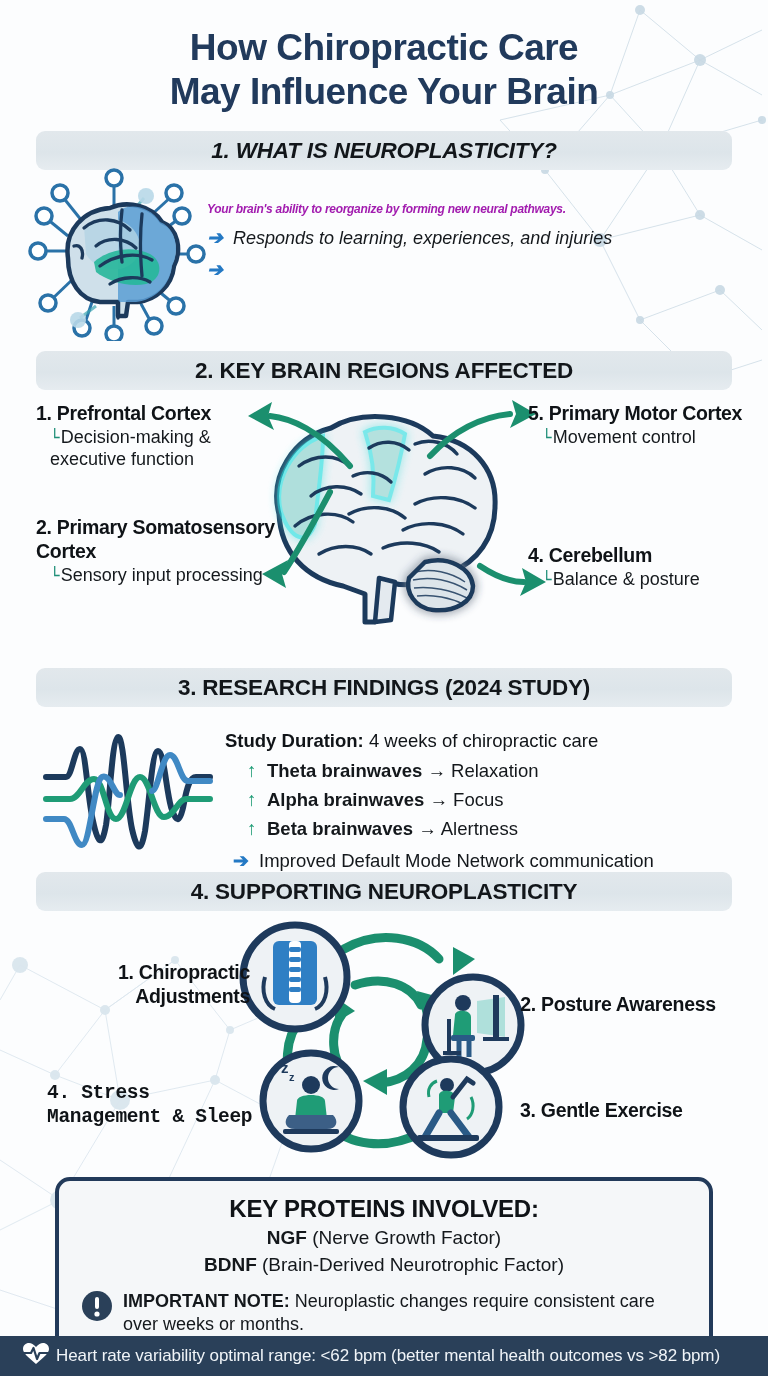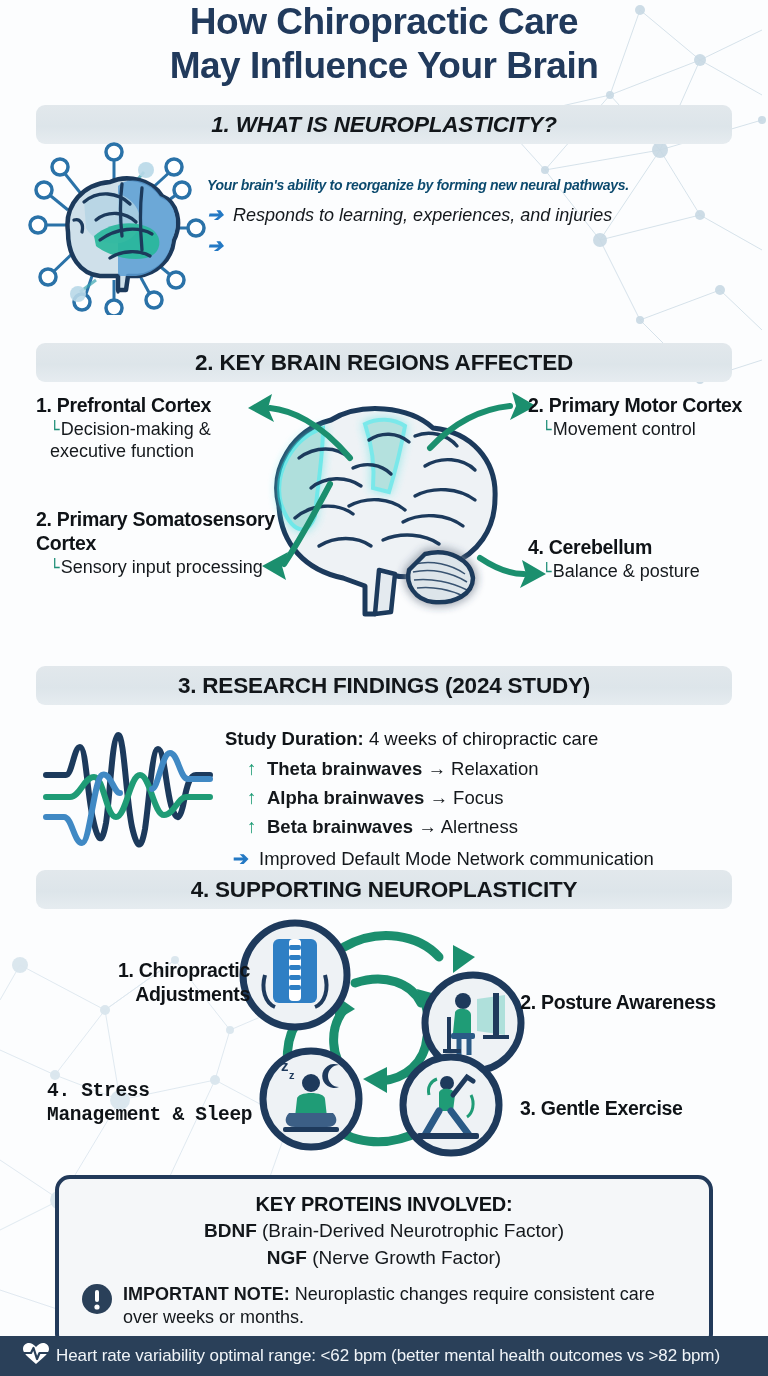--- a/index.html
+++ b/index.html
@@ -18,20 +18,21 @@
   .content { position:relative; z-index:2; }
 
   
   .title {
     text-align:center;
     color:#213a5c;
     font-weight:bold;
     font-size:37px;
     line-height:1.18;
     letter-spacing:-0.5px;
+    padding-top:26px;
   }
 
   
   .sec-bar {
     margin:0 36px;
     background:linear-gradient(180deg,#e2e8ec 0%, #dde5ea 55%, #e6ecf0 100%);
     border-radius:9px;
     height:39px;
     display:flex; align-items:center; justify-content:center;
   }
@@ -39,21 +40,21 @@
     font-weight:bold;
     font-size:22.5px;
     color:#12161a;
     letter-spacing:-0.2px;
   }
 
   
   .s1 { display:flex; align-items:flex-start; padding:10px 22px 0 22px; }
   .s1-icon { width:185px; flex:0 0 185px; margin-top:-14px; }
   .s1-text { flex:1; padding-top:22px; padding-right:10px;}
-  .s1-lead { font-weight:bold; font-size:14px; color:#0c4a6e; line-height:1.30; letter-spacing:-0.3px;}
+  .s1-lead { font-weight:bold; font-size:12px; color:#a21caf; line-height:1.30; letter-spacing:-0.3px;}
   .bullet { display:flex; align-items:flex-start; margin-top:9px; font-size:18px; color:#14181c; line-height:1.25;}
   .bullet .ar { flex:0 0 26px; color:#2479c4; font-size:19px; font-weight:bold; line-height:1.2;}
   .bullet b { font-weight:bold; }
 
   
   .s2wrap { position:relative; height:270px; margin-top:6px; }
   .brain2 { position:absolute; left:50%; transform:translateX(-50%); top:0px; }
   .lbl { position:absolute; }
   .lbl .hd { font-weight:bold; font-size:19.5px; color:#0f1317; line-height:1.22; letter-spacing:-0.3px;}
   .lbl .sub { font-size:18px; color:#15191d; line-height:1.22; margin-top:1px; }
@@ -87,21 +88,21 @@
   .clbl.c4 { left:47px; top:163px; width:210px; text-align:left;font-family:Liberation Mono, monospace;}
 
   
   .keybox {
     margin:8px 55px 0 55px;
     border:4px solid #223a5a;
     border-radius:15px;
     background:#f5f7f9;
     padding:14px 22px 16px 22px;
   }
-  .kb-title { text-align:center; font-weight:bold; font-size:20px; color:#0f1317; letter-spacing:-0.2px;}
+  .kb-title { text-align:center; font-weight:bold; font-size:24px; color:#0f1317; letter-spacing:-0.2px;}
   .kb-line { text-align:center; font-size:19px; color:#14181c; margin-top:3px; line-height:1.25;}
   .kb-line b { font-weight:bold; }
   .kb-note { display:flex; align-items:flex-start; margin-top:13px; }
   .kb-ic { flex:0 0 36px; }
   .kb-note-tx { font-size:18px; color:#14181c; line-height:1.28; padding-left:6px;}
   .kb-note-tx b { font-weight:bold; }
 
   
   .footer {
     position:absolute; left:0; right:0; bottom:0; height:40px;
@@ -241,21 +242,21 @@
             <span>Responds to learning, experiences, and injuries</span>
           </div>
 
           <div class="bullet">
             <span class="ar">➔</span>
           </div>
         </div>
       </div>
     </div>
 
-    <div style="margin-top:24px;">
+    <div style="margin-top:6px;">
       <div class="sec-bar">
         <span>2. KEY BRAIN REGIONS AFFECTED</span>
       </div>
 
       <div class="s2wrap">
 
         <div class="brain2">
           <svg width="330" height="250" viewBox="0 0 330 250">
             <defs>
               <filter id="glow" x="-40%" y="-40%" width="180%" height="180%">
@@ -321,32 +322,32 @@
           <div class="hd">1. Prefrontal Cortex</div>
           <div class="sub"><span class="elb">└</span><span>Decision-making &amp; executive function</span></div>
         </div>
 
         <div class="lbl l2">
           <div class="hd">2. Primary Somatosensory Cortex</div>
           <div class="sub"><span class="elb">└</span><span>Sensory input processing</span></div>
         </div>
 
         <div class="lbl l3">
-          <div class="hd">2. Primary Motor Cortex</div>
+          <div class="hd">5. Primary Motor Cortex</div>
           <div class="sub"><span class="elb">└</span><span>Movement control</span></div>
         </div>
 
         <div class="lbl l4">
           <div class="hd">4. Cerebellum</div>
           <div class="sub"><span class="elb">└</span><span>Balance &amp; posture</span></div>
         </div>
       </div>
     </div>
 
-    <div style="margin-top:8px;">
+    <div style="margin-top:2px;">
       <div class="sec-bar">
         <span>3. RESEARCH FINDINGS (2024 STUDY)</span>
       </div>
 
       <div class="s3">
         <div class="s3-wave">
           <svg width="175" height="135" viewBox="0 0 175 135">
             <g fill="none" stroke-width="6" stroke-linecap="round" stroke-linejoin="round">
               <path d="M6 48 L26 48 C32 48 34 20 40 20 C46 20 47 66 53 92 C58 116 62 118 66 96
                        C70 70 72 10 78 8 C84 6 86 72 92 100 C97 122 101 124 105 102
@@ -482,26 +483,26 @@
         <div class="clbl c1">1. Chiropractic Adjustments</div>
         <div class="clbl c2">2. Posture Awareness</div>
         <div class="clbl c3">3. Gentle Exercise</div>
         <div class="clbl c4">4. Stress Management &amp; Sleep</div>
       </div>
     </div>
 
     <div class="keybox">
       <div class="kb-title">KEY PROTEINS INVOLVED:</div>
       <div class="kb-line">
+        <b>NGF</b>
+        <span>(Nerve Growth Factor)</span>
+      </div>
+      <div class="kb-line">
         <b>BDNF</b>
         <span>(Brain-Derived Neurotrophic Factor)</span>
-      </div>
-      <div class="kb-line">
-        <b>NGF</b>
-        <span>(Nerve Growth Factor)</span>
       </div>
       <div class="kb-note">
         <div class="kb-ic">
           <svg width="32" height="32" viewBox="0 0 32 32">
             <circle cx="16" cy="16" r="15" fill="#2a4059"></circle>
             <rect x="14" y="7" width="4" height="12" rx="2" fill="#ffffff"></rect>
             <circle cx="16" cy="24" r="2.6" fill="#ffffff"></circle>
           </svg>
         </div>
         <div class="kb-note-tx">

